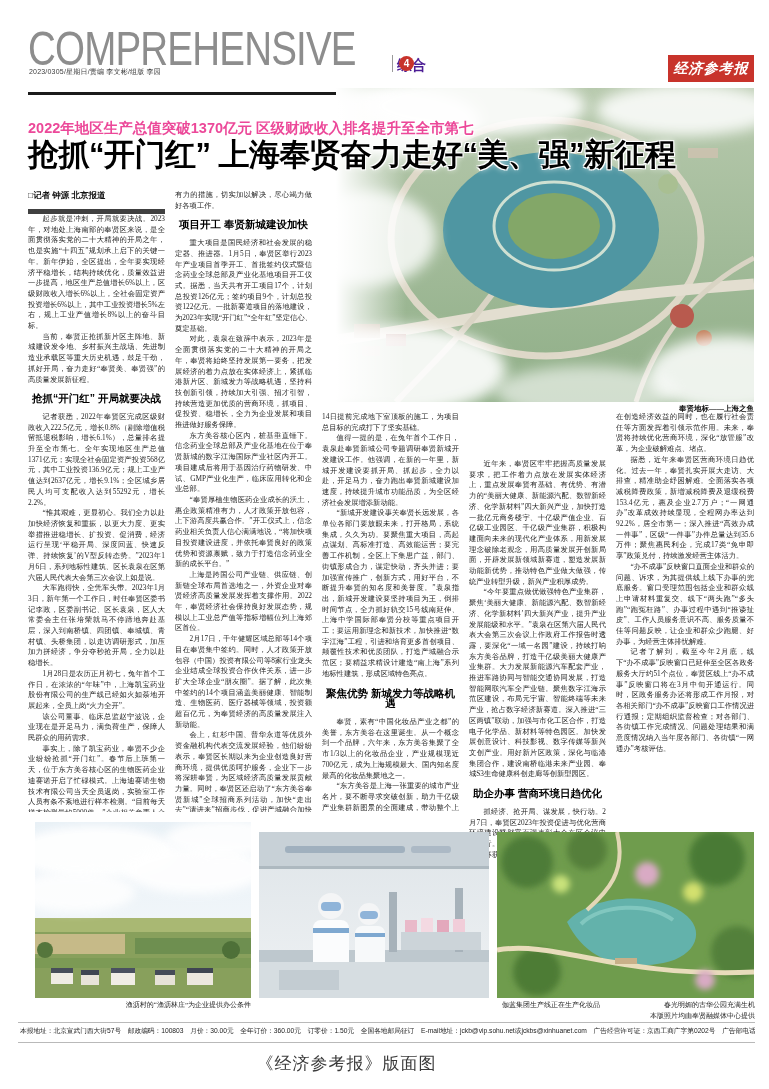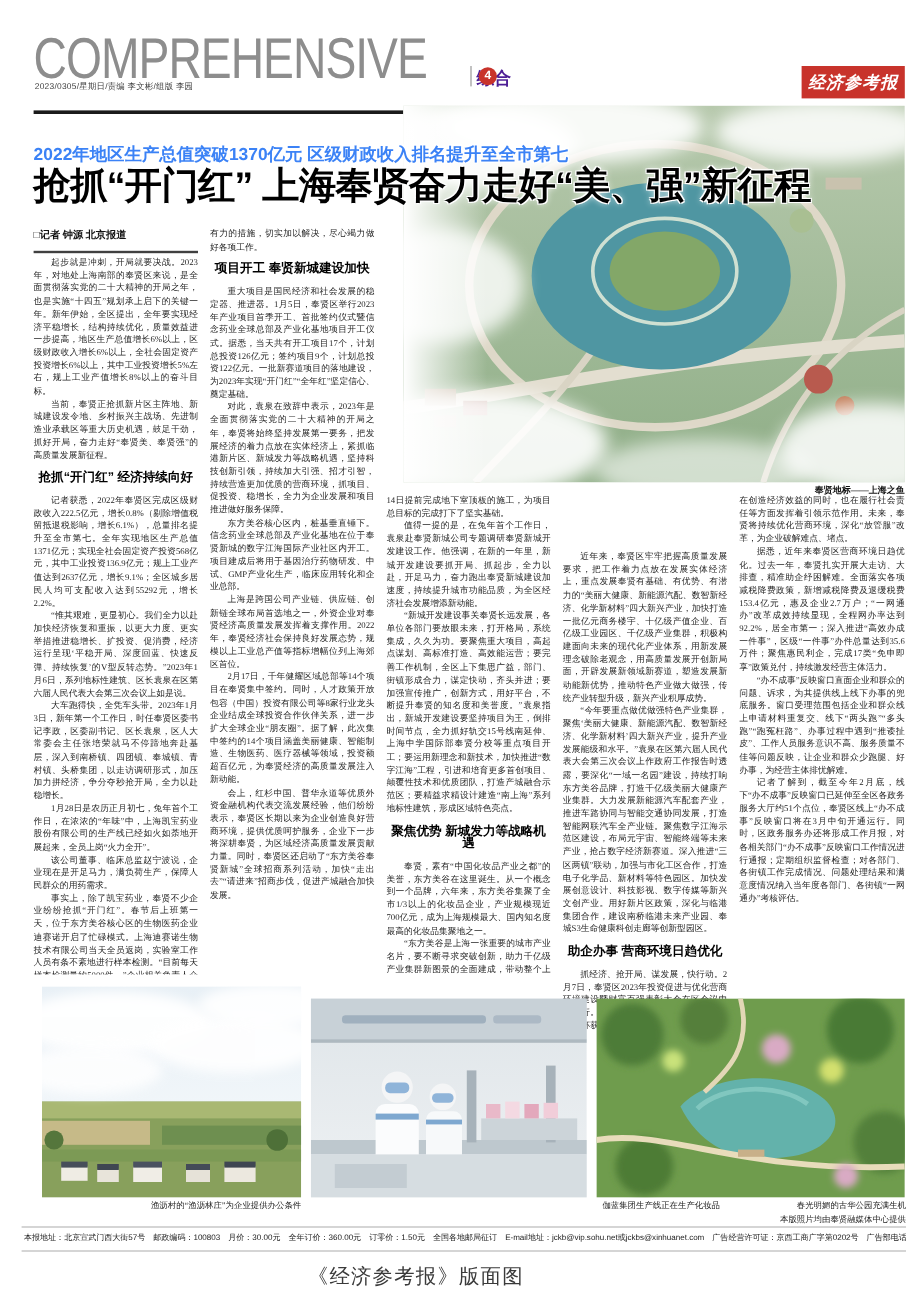--- a/index.html
+++ b/index.html
@@ -20,28 +20,28 @@
   .masthead{position:absolute;left:668px;top:55px;width:86px;height:27px;background:#c8332b;color:#fff;
             display:flex;align-items:center;justify-content:center;font-size:14px;font-weight:bold;
             font-style:italic;letter-spacing:1px;}
   .header-rule{position:absolute;left:28px;top:92px;width:577px;height:3px;background:#1b1b1b;}
   
   .main-photo{position:absolute;left:336px;top:88px;width:418px;height:314px;}
   .main-photo svg{display:block;}
   .main-caption{position:absolute;left:336px;top:404px;width:418px;text-align:right;font-size:7.5px;
                 font-weight:bold;color:#111;}
   
-  .kicker{position:absolute;left:28px;top:119px;font-size:14.5px;font-weight:bold;color:#3b82f6;
+  .kicker{position:absolute;left:28px;top:119px;font-size:14.5px;font-weight:bold;color:#ec4899;
           font-family:"Liberation Sans",sans-serif;white-space:nowrap;z-index:5;
           text-shadow:-1px -1px 0 #fff,1px -1px 0 #fff,-1px 1px 0 #fff,1px 1px 0 #fff,0 0 5px #fff;}
   .headline{position:absolute;left:28px;top:134px;margin:0;font-size:31px;font-weight:900;color:#000;
             font-family:"Liberation Sans",sans-serif;white-space:nowrap;letter-spacing:-.5px;z-index:5;
             text-shadow:-1px -1px 0 #fff,1px -1px 0 #fff,-1px 1px 0 #fff,1px 1px 0 #fff,0 0 6px #fff;}
   .byline{position:absolute;left:28px;top:190px;width:137px;font-size:8.5px;font-weight:bold;color:#111;
-          border-bottom:2px solid #404040;padding-bottom:7px;}
+          border-bottom:5px solid #404040;padding-bottom:7px;}
   
   .news-col{position:absolute;width:137px;font-size:7.3px;line-height:10.7px;text-align:justify;
             overflow:hidden;color:#1f1f1f;}
   .col-1{left:28px;top:214px;height:598px;}
   .col-2{left:175px;top:190px;height:622px;}
   .col-3{left:322px;top:412px;height:400px;}
   .col-4{left:469px;top:428px;height:400px;margin-top:31px;}
   .col-5{left:616px;top:412px;width:138px;height:400px;}
   .col-para{margin:0;text-indent:2em;}
   .col-para.noindent{text-indent:0;}
@@ -118,34 +118,35 @@
   </div>
   <div class="main-caption">奉贤地标——上海之鱼</div>
 
   <div class="kicker">2022年地区生产总值突破1370亿元  区级财政收入排名提升至全市第七</div>
   <h1 class="headline">抢抓“开门红”  上海奉贤奋力走好“美、强”新征程</h1>
   <div class="byline">□记者 钟源 北京报道</div>
 
   <div class="news-col col-1">
       <p class="col-para">起步就是冲刺，开局就要决战。2023年，对地处上海南部的奉贤区来说，是全面贯彻落实党的二十大精神的开局之年，也是实施“十四五”规划承上启下的关键一年。新年伊始，全区提出，全年要实现经济平稳增长，结构持续优化，质量效益进一步提高，地区生产总值增长6%以上，区级财政收入增长6%以上，全社会固定资产投资增长6%以上，其中工业投资增长5%左右，规上工业产值增长8%以上的奋斗目标。</p>
       <p class="col-para">当前，奉贤正抢抓新片区主阵地、新城建设发令地、乡村振兴主战场、先进制造业承载区等重大历史机遇，鼓足干劲，抓好开局，奋力走好“奉贤美、奉贤强”的高质量发展新征程。</p>
-      <h3 class="col-subhead">抢抓“开门红” 经济持续向好</h3>
+      <h3 class="col-subhead">抢抓“开门红” 开局就要决战</h3>
       <p class="col-para">记者获悉，2022年奉贤区完成区级财政收入222.5亿元，增长0.8%（剔除增值税留抵退税影响，增长6.1%），总量排名提升至全市第七。全年实现地区生产总值1371亿元；实现全社会固定资产投资568亿元，其中工业投资136.9亿元；规上工业产值达到2637亿元，增长9.1%；全区城乡居民人均可支配收入达到55292元，增长2.2%。</p>
       <p class="col-para">“惟其艰难，更显初心。我们全力以赴加快经济恢复和重振，以更大力度、更实举措推进稳增长、扩投资、促消费，经济运行呈现‘平稳开局、深度回蓝、快速反弹、持续恢复’的V型反转态势。”2023年1月6日，系列地标性建筑、区长袁泉在区第六届人民代表大会第三次会议上如是说。</p>
       <p class="col-para">大车跑得快，全凭车头带。2023年1月3日，新年第一个工作日，时任奉贤区委书记李政，区委副书记、区长袁泉，区人大常委会主任张培荣就马不停蹄地奔赴基层，深入到南桥镇、四团镇、奉城镇、青村镇、头桥集团，以走访调研形式，加压加力拼经济，争分夺秒抢开局，全力以赴稳增长。</p>
       <p class="col-para">1月28日是农历正月初七，兔年首个工作日，在浓浓的“年味”中，上海凯宝药业股份有限公司的生产线已经如火如荼地开展起来，全员上岗“火力全开”。</p>
       <p class="col-para">该公司董事、临床总监赵宁波说，企业现在是开足马力，满负荷生产，保障人民群众的用药需求。</p>
       <p class="col-para">事实上，除了凯宝药业，奉贤不少企业纷纷抢抓“开门红”。春节后上班第一天，位于东方美谷核心区的生物医药企业迪赛诺开启了忙碌模式。上海迪赛诺生物技术有限公司当天全员返岗，实验室工作人员有条不紊地进行样本检测。“目前每天样本检测量约5000件。”企业相关负责人介绍，企业主要提供药物研发服务，满足新药临床前药代和临床试验生物分析的全面需求。</p>
     </div>
   <div class="news-col col-2">
       <p class="col-para noindent">有力的措施，切实加以解决，尽心竭力做好各项工作。</p>
       <h3 class="col-subhead">项目开工 奉贤新城建设加快</h3>
       <p class="col-para">重大项目是国民经济和社会发展的稳定器、推进器。1月5日，奉贤区举行2023年产业项目首季开工、首批签约仪式暨信念药业全球总部及产业化基地项目开工仪式。据悉，当天共有开工项目17个，计划总投资126亿元；签约项目9个，计划总投资122亿元。一批新赛道项目的落地建设，为2023年实现“开门红”“全年红”坚定信心、奠定基础。</p>
       <p class="col-para">对此，袁泉在致辞中表示，2023年是全面贯彻落实党的二十大精神的开局之年，奉贤将始终坚持发展第一要务，把发展经济的着力点放在实体经济上，紧抓临港新片区、新城发力等战略机遇，坚持科技创新引领，持续加大引强、招才引智，持续营造更加优质的营商环境，抓项目、促投资、稳增长，全力为企业发展和项目推进做好服务保障。</p>
       <p class="col-para">东方美谷核心区内，桩基垂直锤下。信念药业全球总部及产业化基地在位于奉贤新城的数字江海国际产业社区内开工。项目建成后将用于基因治疗药物研发、中试、GMP产业化生产，临床应用转化和企业总部。</p>
+      <p class="col-para">“奉贤厚植生物医药企业成长的沃土，惠企政策精准有力，人才政策开放包容，上下游高度共赢合作。”开工仪式上，信念药业相关负责人信心满满地说，“将加快项目投资建设进度，并依托奉贤良好的政策优势和资源禀赋，致力于打造信念药业全新的成长平台。”</p>
       <p class="col-para">上海是跨国公司产业链、供应链、创新链全球布局首选地之一，外资企业对奉贤经济高质量发展发挥着支撑作用。2022年，奉贤经济社会保持良好发展态势，规模以上工业总产值等指标增幅位列上海郊区首位。</p>
       <p class="col-para">2月17日，千年健耀区域总部等14个项目在奉贤集中签约。同时，人才政策开放包容（中国）投资有限公司等8家行业龙头企业结成全球投资合作伙伴关系，进一步扩大全球企业“朋友圈”。据了解，此次集中签约的14个项目涵盖美丽健康、智能制造、生物医药、医疗器械等领域，投资额超百亿元，为奉贤经济的高质量发展注入新动能。</p>
       <p class="col-para">会上，红杉中国、普华永道等优质外资金融机构代表交流发展经验，他们纷纷表示，奉贤区长期以来为企业创造良好营商环境，提供优质呵护服务，企业下一步将深耕奉贤，为区域经济高质量发展贡献力量。同时，奉贤区还启动了“东方美谷奉贤新城”全球招商系列活动，加快“走出去”“请进来”招商步伐，促进产城融合加快发展。</p>
     </div>
   <div class="news-col col-3">
       <p class="col-para noindent">14日提前完成地下室顶板的施工，为项目总目标的完成打下了坚实基础。</p>
       <p class="col-para">值得一提的是，在兔年首个工作日，袁泉赴奉贤新城公司专题调研奉贤新城开发建设工作。他强调，在新的一年里，新城开发建设要抓开局、抓起步，全力以赴，开足马力，奋力跑出奉贤新城建设加速度，持续提升城市功能品质，为全区经济社会发展增添新动能。</p>
       <p class="col-para">“新城开发建设事关奉贤长远发展，各单位各部门要放眼未来，打开格局，系统集成，久久为功。要聚焦重大项目，高起点谋划、高标准打造、高效能运营；要完善工作机制，全区上下集思广益，部门、街镇形成合力，谋定快动，齐头并进；要加强宣传推广，创新方式，用好平台，不断提升奉贤的知名度和美誉度。”袁泉指出，新城开发建设要坚持项目为王，倒排时间节点，全力抓好轨交15号线南延伸、上海中学国际部奉贤分校等重点项目开工；要运用新理念和新技术，加快推进“数字江海”工程，引进和培育更多首创项目、颠覆性技术和优质团队，打造产城融合示范区；要精益求精设计建造“南上海”系列地标性建筑，形成区域特色亮点。</p>
       <h3 class="col-subhead">聚焦优势 新城发力等战略机遇</h3>
       <p class="col-para">奉贤，素有“中国化妆品产业之都”的美誉，东方美谷在这里诞生。从一个概念到一个品牌，六年来，东方美谷集聚了全市1/3以上的化妆品企业，产业规模现近700亿元，成为上海规模最大、国内知名度最高的化妆品集聚地之一。</p>

